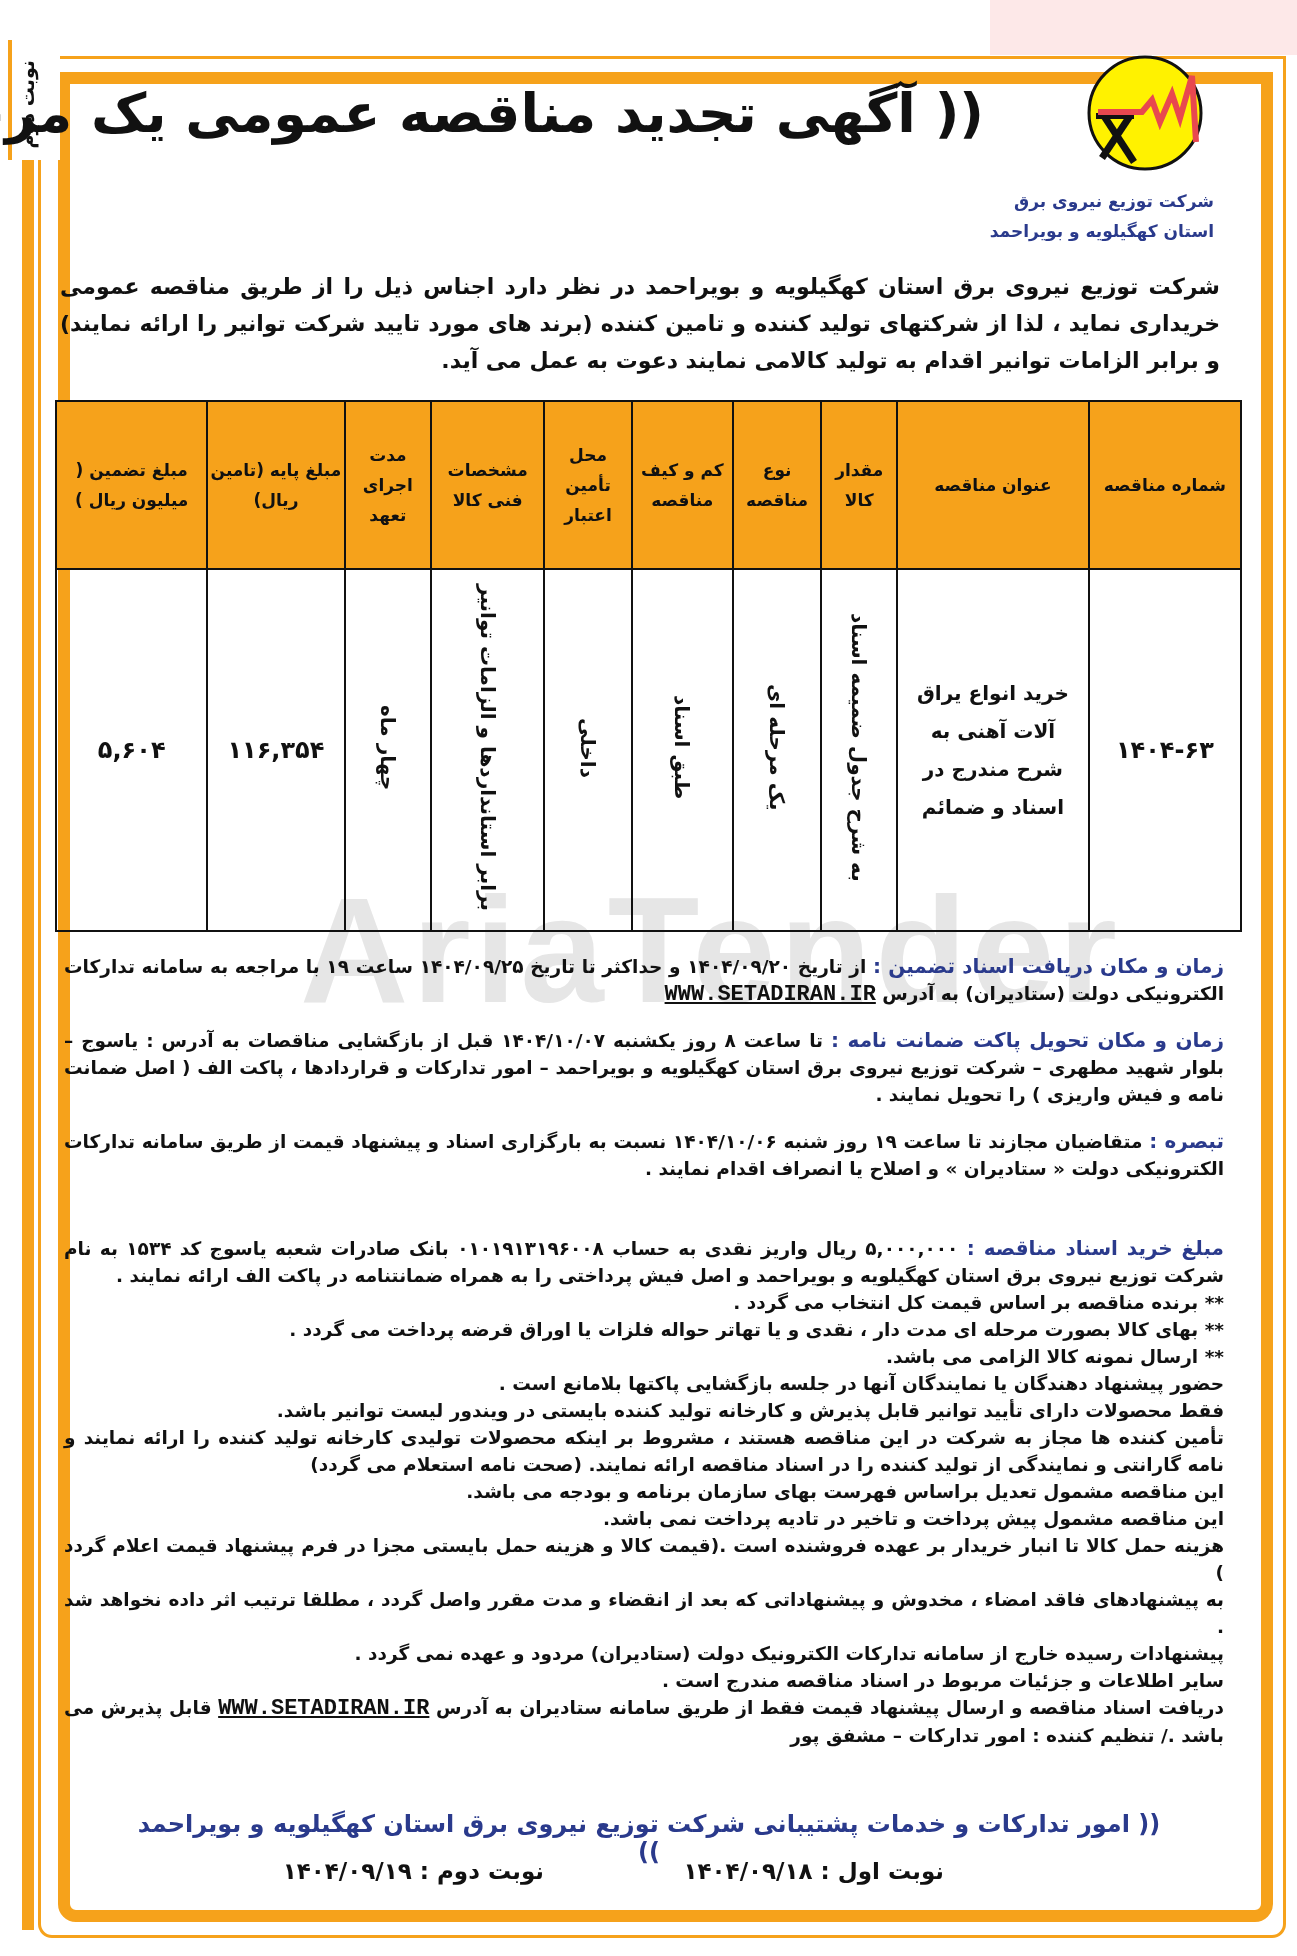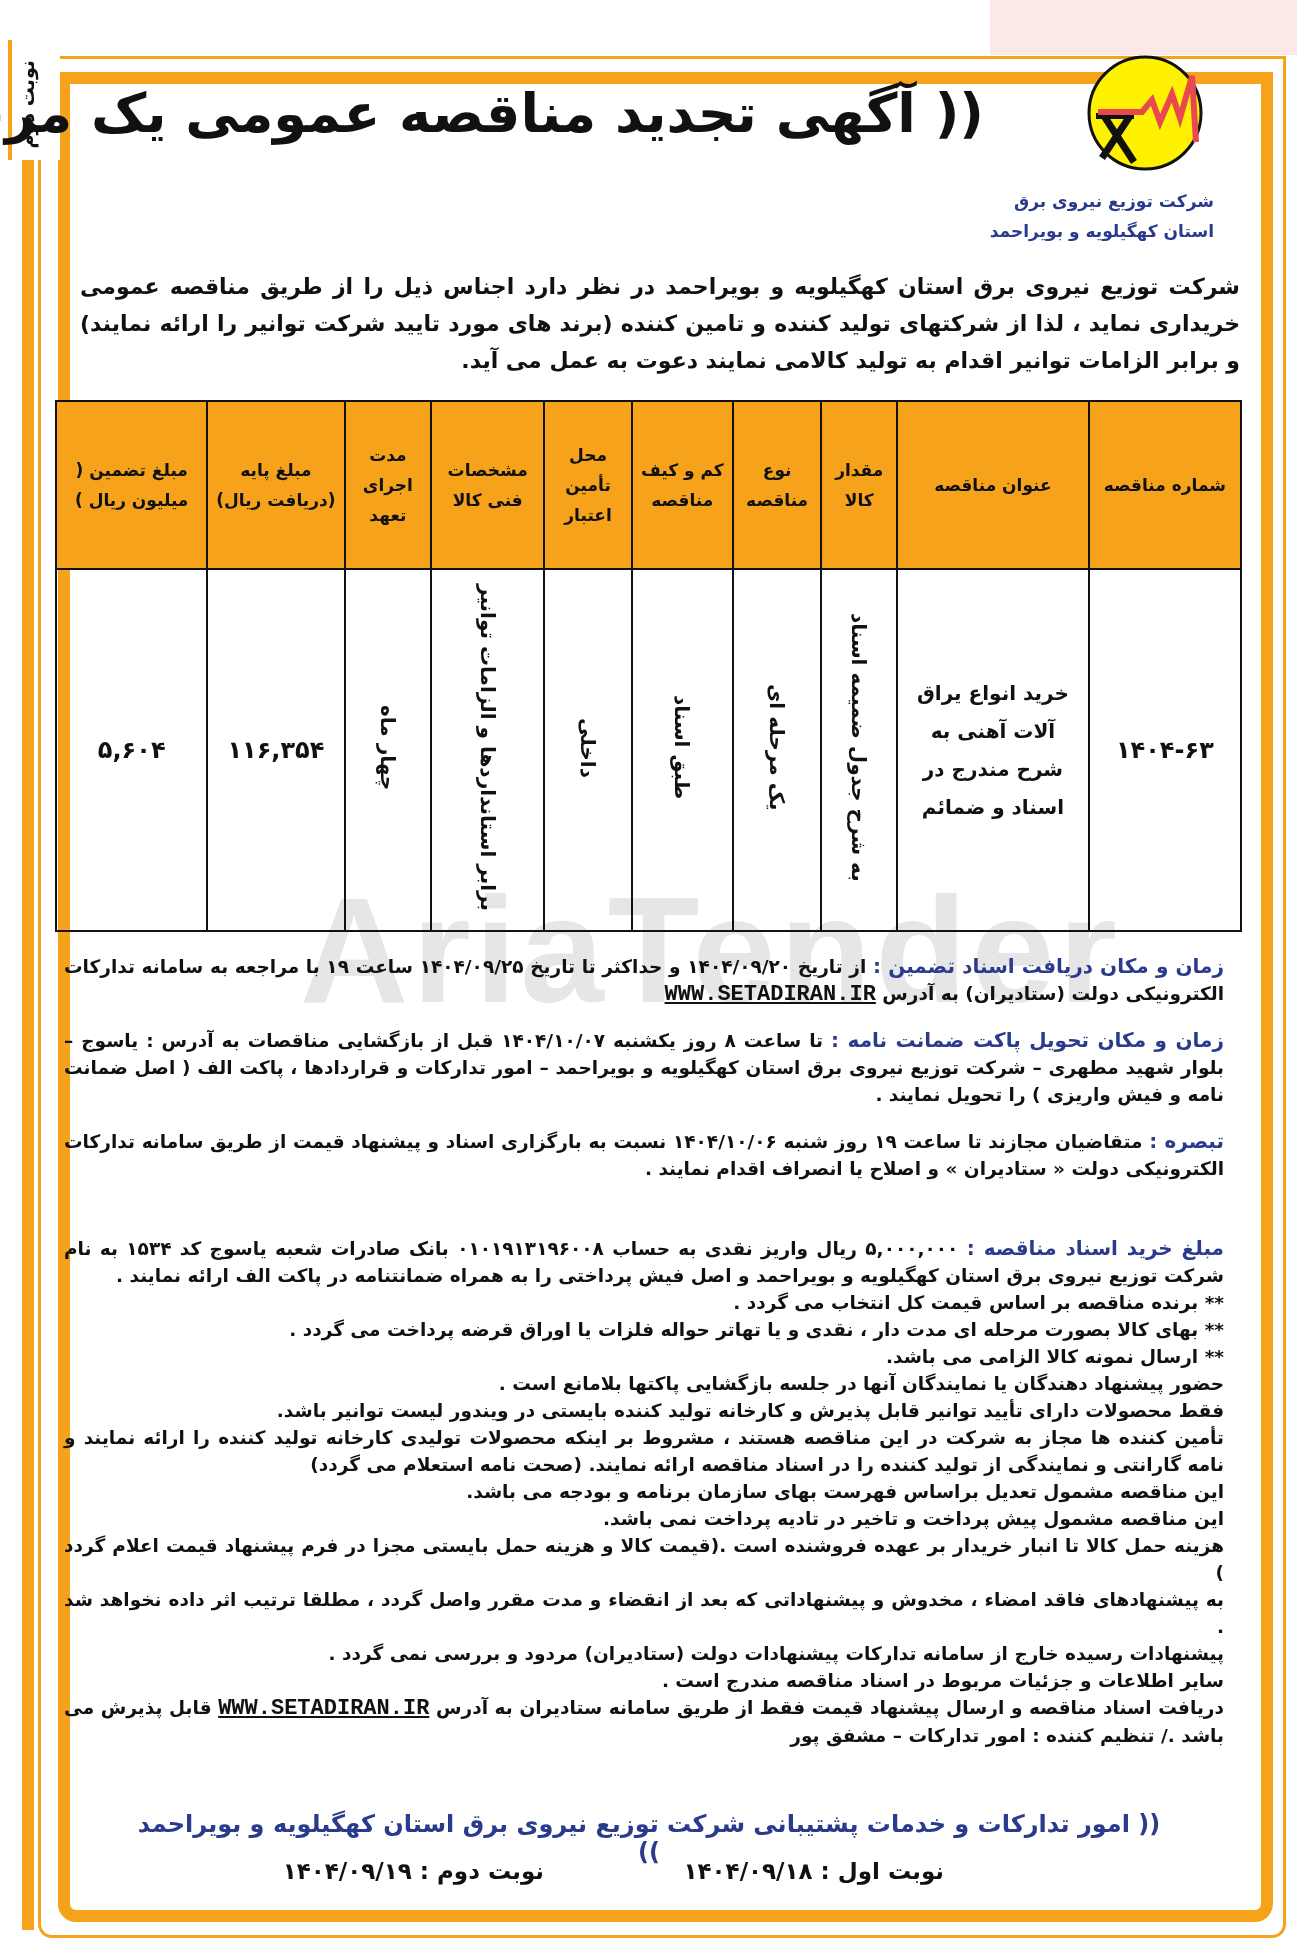--- a/index.html
+++ b/index.html
@@ -28,21 +28,21 @@
 
   .content { position: absolute; left: 54px; top: 0; width: 1190px; height: 1956px; direction: rtl; z-index: 2; }
 
   .title { position: absolute; right: 260px; top: 82px; font-weight: bold; font-size: 54px;
            font-family: "DejaVu Sans", sans-serif; color: #111; letter-spacing: -1px; white-space: nowrap; }
 
   .logo { position: absolute; right: 38px; top: 52px; width: 122px; height: 122px; }
   .company { position: absolute; right: 30px; top: 186px; text-align: right; color: #2a3a8c;
              font-weight: bold; font-size: 17px; line-height: 30px; }
 
-  .intro { position: absolute; right: 4px; top: 268px; width: 1160px; font-weight: bold; font-size: 22px;
+  .intro { position: absolute; right: 24px; top: 268px; width: 1160px; font-weight: bold; font-size: 22px;
            line-height: 37px; text-align: justify; }
 
   table.tender { position: absolute; right: 2px; top: 400px; width: 1187px; border-collapse: collapse;
                  direction: rtl; }
   table.tender th, table.tender td { border: 2px solid #111; text-align: center; vertical-align: middle; }
   table.tender th { background: #f6a21b; height: 168px; font-weight: bold; font-size: 17px; line-height: 30px; }
   table.tender td { height: 362px; font-weight: bold; font-size: 20px; }
   .vert { writing-mode: vertical-rl; display: inline-block; font-size: 20px; letter-spacing: 1px; }
   .title-cell { line-height: 38px; font-size: 22px; padding: 0 8px; }
 
@@ -94,21 +94,21 @@
     <thead>
       <tr>
         <th style="width:151px">شماره مناقصه</th>
         <th style="width:190px">عنوان مناقصه</th>
         <th style="width:75px">مقدار کالا</th>
         <th style="width:88px">نوع مناقصه</th>
         <th style="width:100px">کم و کیف مناقصه</th>
         <th style="width:87px">محل تأمین اعتبار</th>
         <th style="width:112px">مشخصات فنی کالا</th>
         <th style="width:86px">مدت اجرای تعهد</th>
-        <th style="width:136px">مبلغ پایه (دریافت ریال)</th>
+        <th style="width:136px">مبلغ پایه (تامین ریال)</th>
         <th style="width:150px">مبلغ تضمین ( میلیون ریال )</th>
       </tr>
     </thead>
     <tbody>
       <tr>
         <td style="font-size:24px">۱۴۰۴-۶۳</td>
         <td class="title-cell">خرید انواع یراق آلات آهنی به شرح مندرج در اسناد و ضمائم</td>
         <td><span class="vert">به شرح جدول ضمیمه اسناد</span></td>
         <td><span class="vert">یک مرحله ای</span></td>
         <td><span class="vert">طبق اسناد</span></td>
@@ -139,21 +139,21 @@
     <span class="line">** برنده مناقصه بر اساس قیمت کل انتخاب می گردد .</span>
     <span class="line">** بهای کالا بصورت مرحله ای مدت دار ، نقدی و یا تهاتر حواله فلزات یا اوراق قرضه پرداخت می گردد .</span>
     <span class="line">** ارسال نمونه کالا الزامی می باشد.</span>
     <span class="line">حضور پیشنهاد دهندگان یا نمایندگان آنها در جلسه بازگشایی پاکتها بلامانع است .</span>
     <span class="line">فقط محصولات دارای تأیید توانیر قابل پذیرش و کارخانه تولید کننده بایستی در ویندور لیست توانیر باشد.</span>
     <span class="line">تأمین کننده ها مجاز به شرکت در این مناقصه هستند ، مشروط بر اینکه محصولات تولیدی کارخانه تولید کننده را ارائه نمایند و نامه گارانتی و نمایندگی از تولید کننده را در اسناد مناقصه ارائه نمایند. (صحت نامه استعلام می گردد)</span>
     <span class="line">این مناقصه مشمول تعدیل براساس فهرست بهای سازمان برنامه و بودجه می باشد.</span>
     <span class="line">این مناقصه مشمول پیش پرداخت و تاخیر در تادیه پرداخت نمی باشد.</span>
     <span class="line">هزینه حمل کالا تا انبار خریدار بر عهده فروشنده است .(قیمت کالا و هزینه حمل بایستی مجزا در فرم پیشنهاد قیمت اعلام گردد )</span>
     <span class="line">به پیشنهادهای فاقد امضاء ، مخدوش و پیشنهاداتی که بعد از انقضاء و مدت مقرر واصل گردد ، مطلقا ترتیب اثر داده نخواهد شد .</span>
-    <span class="line">پیشنهادات رسیده خارج از سامانه تدارکات پیشنهادات دولت (ستادیران) مردود و بررسی نمی گردد .</span>
+    <span class="line">پیشنهادات رسیده خارج از سامانه تدارکات الکترونیک دولت (ستادیران) مردود و عهده نمی گردد .</span>
     <span class="line">سایر اطلاعات و جزئیات مربوط در اسناد مناقصه مندرج است .</span>
     <span class="line"><span>دریافت اسناد مناقصه و ارسال پیشنهاد قیمت فقط از طریق سامانه ستادیران به آدرس </span><span class="url">WWW.SETADIRAN.IR</span><span> قابل پذیرش می باشد ./ تنظیم کننده : امور تدارکات – مشفق پور</span></span>
   </div>
 
   <div class="footer-1">(( امور تدارکات و خدمات پشتیبانی شرکت توزیع نیروی برق استان کهگیلویه و بویراحمد ))</div>
   <div class="footer-2">
     <span class="first"><span>نوبت اول :</span> <span>۱۴۰۴/۰۹/۱۸</span></span>
     <span class="second"><span>نوبت دوم :</span> <span>۱۴۰۴/۰۹/۱۹</span></span>
   </div>
 </div>

